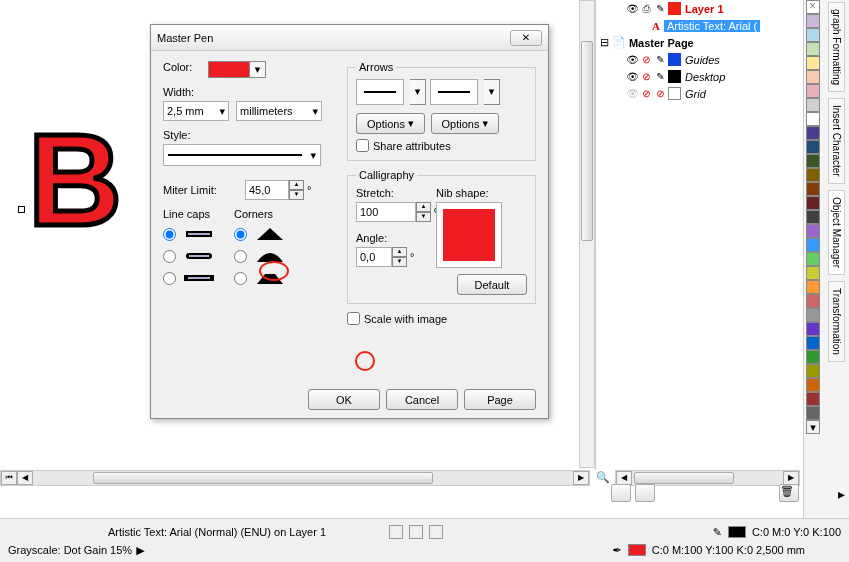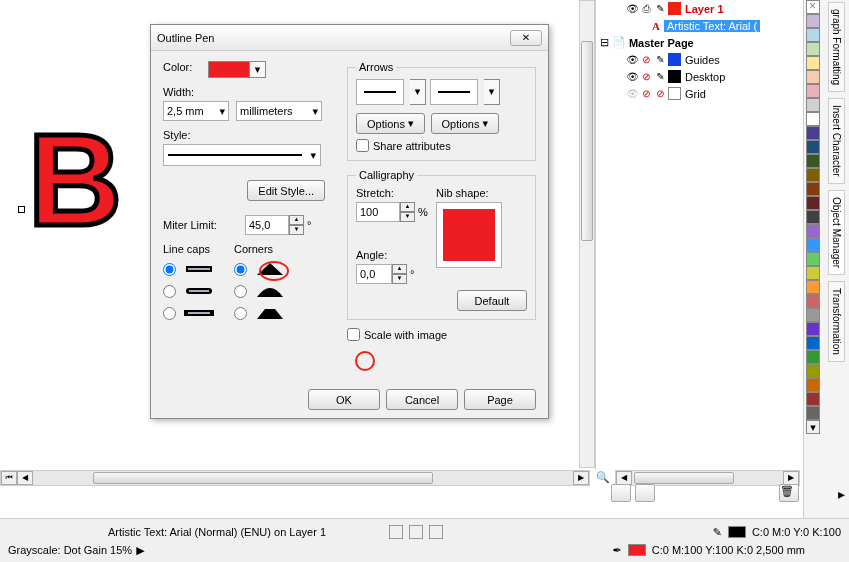--- a/index.html
+++ b/index.html
@@ -44,21 +44,21 @@
 .circle-mark{position:absolute;border:2px solid #e21;border-radius:50%}
 .hscroll{position:absolute;left:0;bottom:76px;height:16px;background:#f0f0f0;border:1px solid #ccc;display:flex;align-items:center}
 .hscroll .track{flex:1;background:#e8e8e8;height:14px;position:relative}
 .hscroll .thumb{position:absolute;height:12px;top:1px;background:linear-gradient(#f8f8f8,#d8d8d8);border:1px solid #aaa;border-radius:2px}
 .hscroll .sbtn{width:16px;height:14px;border:1px solid #aaa;background:#f0f0f0;text-align:center;font-size:8px;line-height:12px}
 .layers-panel{position:absolute;right:46px;top:0;width:208px;height:470px;background:#fff;border-left:1px solid #ccc}
 .layer-row{display:flex;align-items:center;height:17px;padding-left:4px;white-space:nowrap}
 .layer-icons{display:flex;gap:1px;margin-right:4px}
 .layer-icons span{width:13px;height:13px;display:inline-flex;align-items:center;justify-content:center;font-size:10px}
 .sq{width:11px;height:11px;display:inline-block}
-.italic{}
+.italic{font-style:italic}
 .selected-obj{background:#3399ff;color:#fff;padding:0 3px}
 .right-tabs{position:absolute;right:0;top:0;width:46px;height:562px;background:#f4f4f4;border-left:1px solid #ccc}
 .vtab{writing-mode:vertical-rl;font-size:10px;padding:6px 2px;border:1px solid #ccc;background:#f8f8f8;margin:2px 1px;display:inline-block}
 .color-strip{position:absolute;right:27px;top:0;width:16px}
 .color-strip div{width:14px;height:14px;border:1px solid #888;margin-bottom:0}
 .status-bar{position:absolute;left:0;bottom:0;width:849px;height:44px;background:#f0f0f0;border-top:1px solid #ccc;padding:4px 8px}
 .status-row{display:flex;align-items:center;height:18px}
 .mini-icons{display:flex;gap:6px;margin-left:auto;margin-right:250px}
 .mini-icons span{width:14px;height:14px;border:1px solid #999;display:inline-block}
 .color-info{display:flex;align-items:center;gap:6px;margin-left:20px}
@@ -86,21 +86,21 @@
   <div class="sbtn">◀</div>
   <div class="track">
       <div class="thumb" style="left:60px;width:340px"></div>
     </div>
   <div class="sbtn">▶</div>
 </div>
 <span class="zoom-icon" style="position:absolute;left:596px;bottom:78px">🔍</span>
 
 <div class="dialog">
   <div class="titlebar">
-    <span class="titlebar-text">Outline Pen</span>
+    <span class="titlebar-text">Master Pen</span>
     <div class="close-btn">✕</div>
   </div>
   <div class="dialog-body">
     <div class="left-col">
       <div class="row">
         <span class="lbl" style="display:inline-block;width:42px">Color:</span>
         <span class="color-swatch"></span><span class="dropdown-arrow">▾</span>
       </div>
       <div class="row">
         <span class="lbl">Width:</span>
@@ -113,23 +113,20 @@
             <span class="arr">▾</span>
           </span>
       </div>
       <div class="row">
         <span class="lbl">Style:</span>
         <div class="style-combo">
             <div class="style-line"></div>
             <span style="padding:0 4px">▾</span>
           </div>
       </div>
-      <div class="row" style="text-align:right;padding-right:18px;margin-top:14px">
-        <span class="btn">Edit Style...</span>
-      </div>
       <div class="row" style="margin-top:14px;display:flex;align-items:center">
         <span style="width:82px">Miter Limit:</span>
         <div class="spinner">
           <input value="45,0" style="">
           <div class="spinner-btns">
               <div>▲</div>
               <div>▼</div>
             </div>
         </div>
         <span style="margin-left:3px">°</span>
@@ -206,29 +203,29 @@
           </div>
       </fieldset>
 
       <fieldset>
         <legend>Calligraphy</legend>
         <div style="display:flex">
           <div style="width:80px">
             <span class="lbl">Stretch:</span>
             <div style="display:flex;align-items:center">
               <div class="spinner">
-                  <input style="width: 44px;" value="100">
+                  <input style="width: 60px;" value="100">
                   <div class="spinner-btns">
                     <div>▲</div>
                     <div>▼</div>
                   </div>
                 </div>
               <span style="margin-left:3px">%</span>
             </div>
-            <span class="lbl" style="margin-top:27px">Angle:</span>
+            <span class="lbl" style="margin-top:10px">Angle:</span>
             <div style="display:flex;align-items:center">
               <div class="spinner">
                   <input style="width: 36px;" value="0,0">
                   <div class="spinner-btns">
                     <div>▲</div>
                     <div>▼</div>
                   </div>
                 </div>
               <span style="margin-left:3px">°</span>
             </div>

